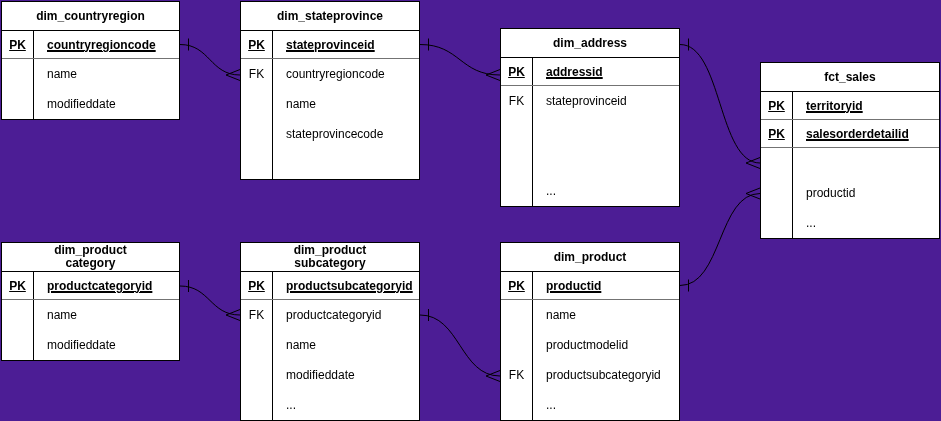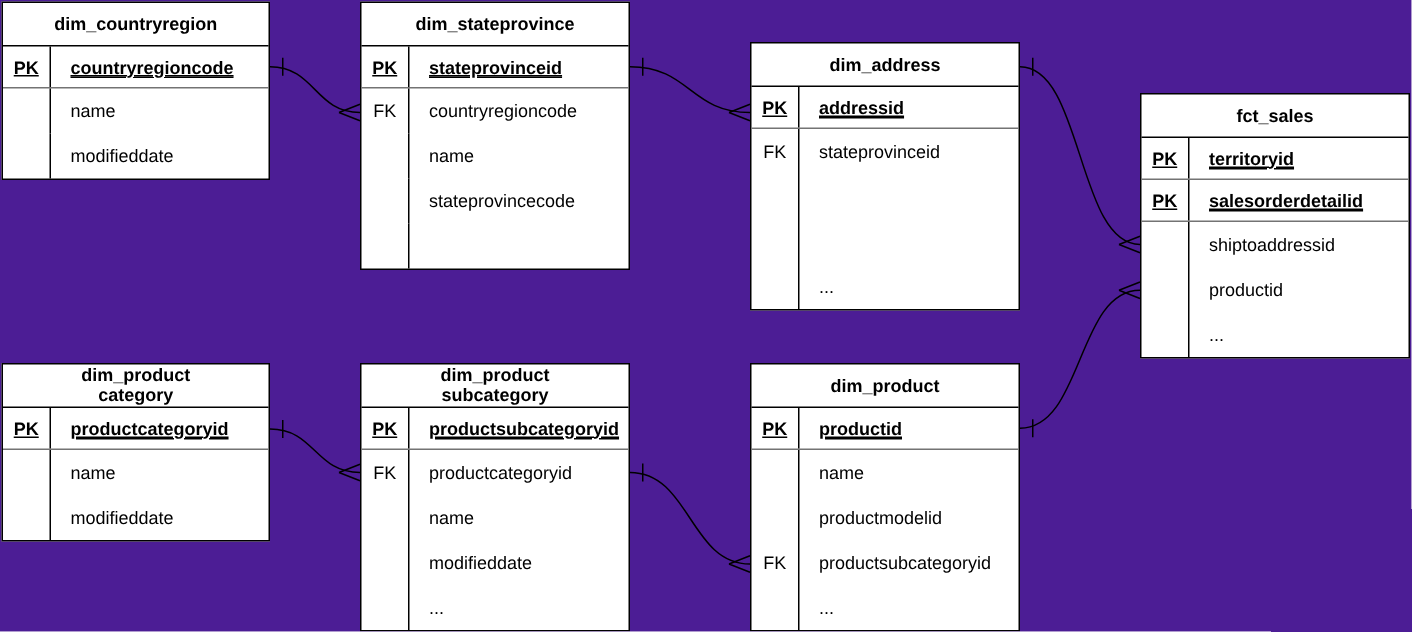--- a/index.html
+++ b/index.html
@@ -139,21 +139,20 @@
     <div class="row pk">
       <div class="kc">PK</div>
       <div class="fc">territoryid</div>
     </div>
     <div class="row pk">
       <div class="kc">PK</div>
       <div class="fc">salesorderdetailid</div>
     </div>
     <div class="row body">
       <div class="kc"></div>
-      <div class="fc">shiptoaddressid</div>
     </div>
     <div class="row body">
       <div class="kc"></div>
       <div class="fc">productid</div>
     </div>
     <div class="row body">
       <div class="kc"></div>
       <div class="fc">...</div>
     </div>
   </div>

